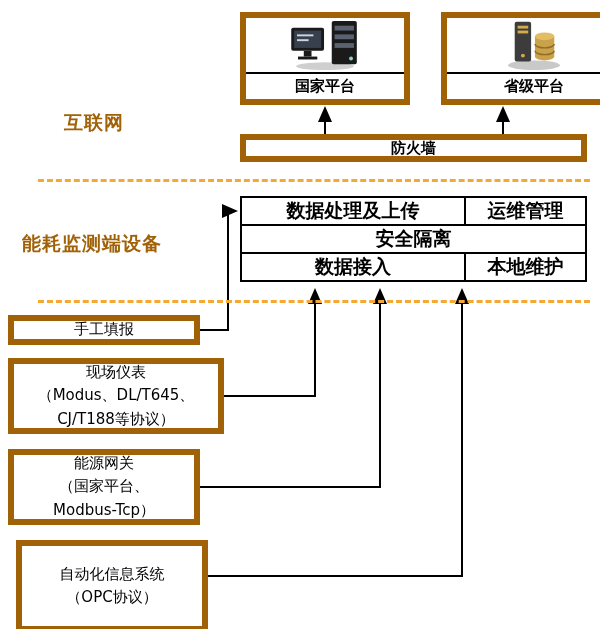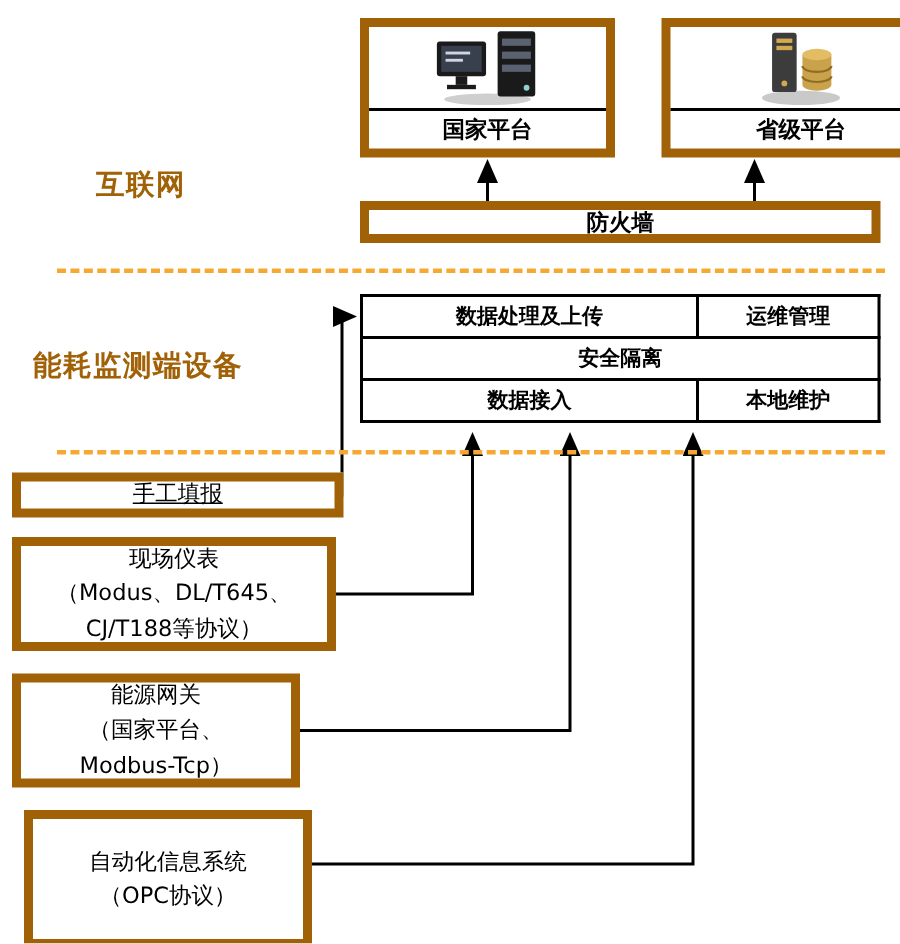--- a/index.html
+++ b/index.html
@@ -59,21 +59,21 @@
     left: 240px; top: 196px;
     width: 347px;
     border-collapse: collapse;
     table-layout: fixed;
   }
   table.stack td {
     border: 2px solid #000;
     height: 26px;
     text-align: center;
     font-weight: bold;
-    font-size: 14px;
+    font-size: 19px;
     background: #fff;
     padding: 0;
   }
   .source-box {
     flex-direction: column;
     font-size: 15px;
     line-height: 1.55;
     padding: 2px 4px;
   }
   .source-box .line { width: 100%; text-align: center; }
@@ -153,21 +153,21 @@
     <tr>
       <td colspan="2">安全隔离</td>
     </tr>
     <tr>
       <td>数据接入</td>
       <td>本地维护</td>
     </tr>
   </tbody>
     </table>
 
-  <div class="box source-box" style="left:8px; top:315px; width:221px; height:30px;text-decoration:underline;">
+  <div class="box source-box" style="left:8px; top:315px; width:192px; height:30px;">
     <div class="line">手工填报</div>
   </div>
 
   <div class="box source-box" style="left:8px; top:358px; width:216px; height:76px;">
     <div class="line">现场仪表</div>
     <div class="line">（Modus、DL/T645、</div>
     <div class="line">CJ/T188等协议）</div>
   </div>
 
   <div class="box source-box" style="left:8px; top:449px; width:192px; height:76px;">

